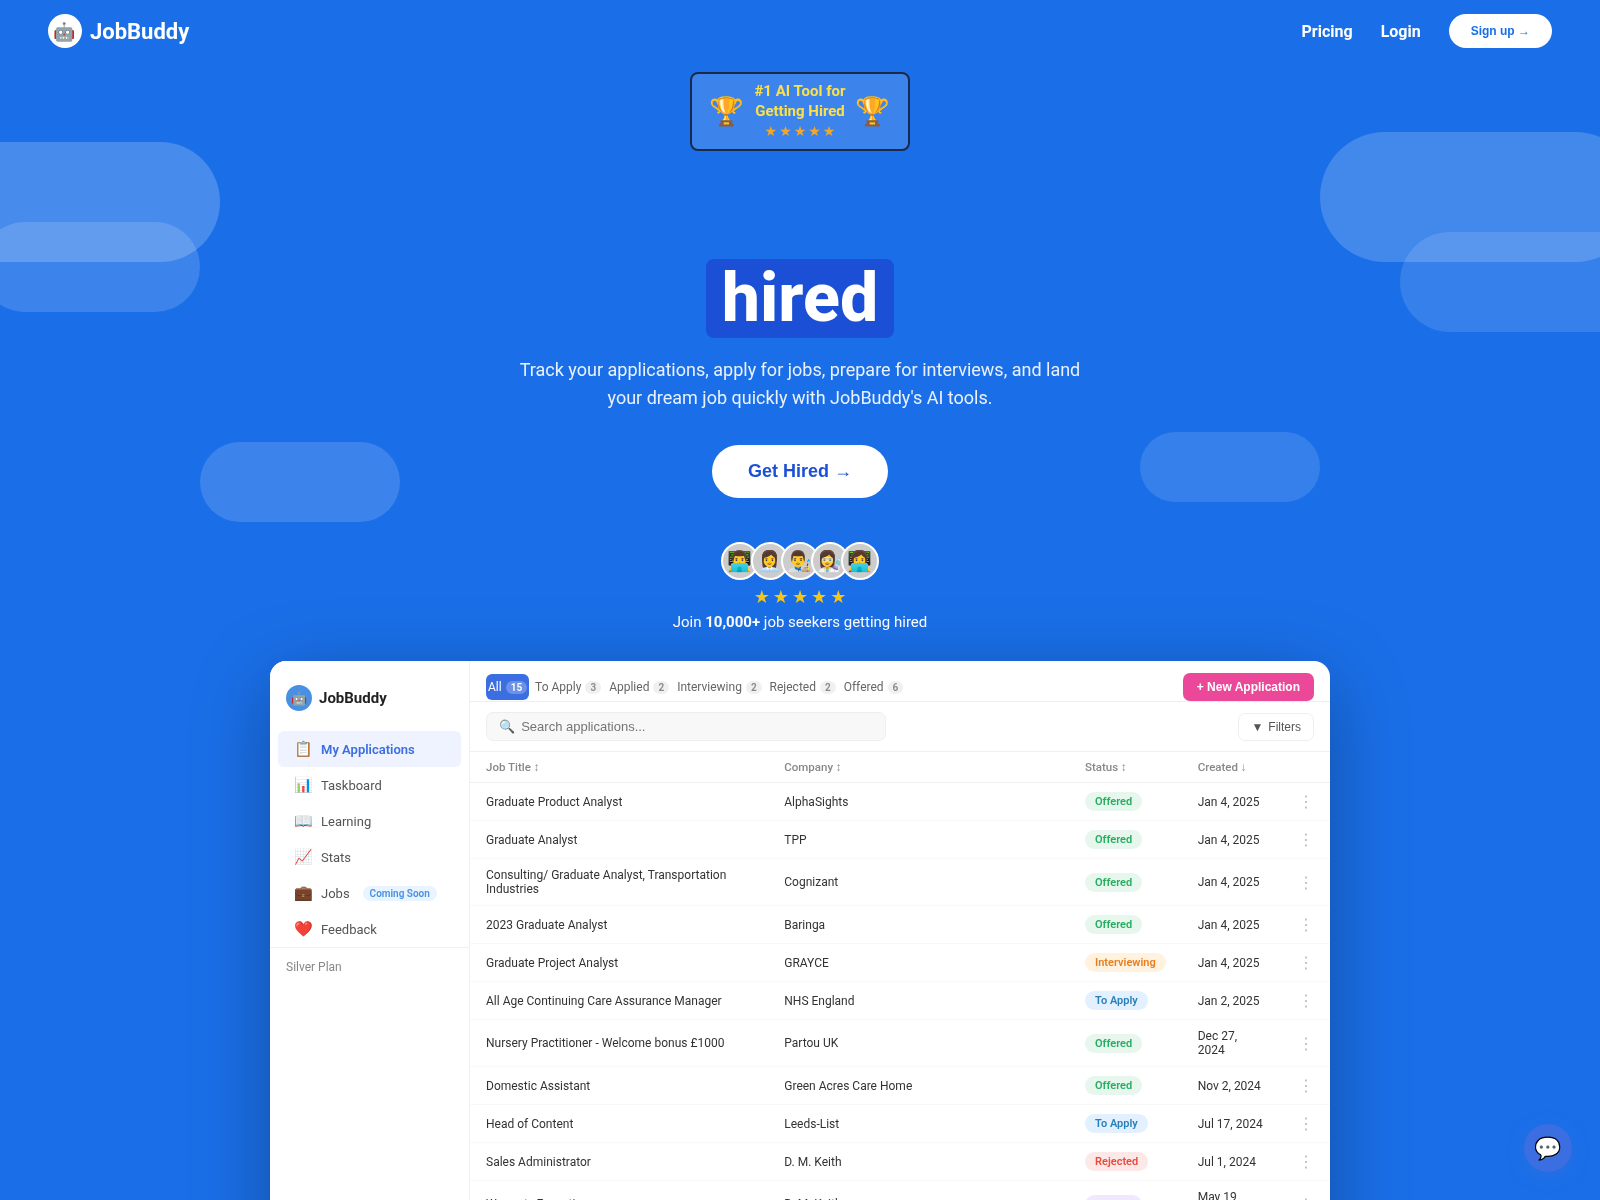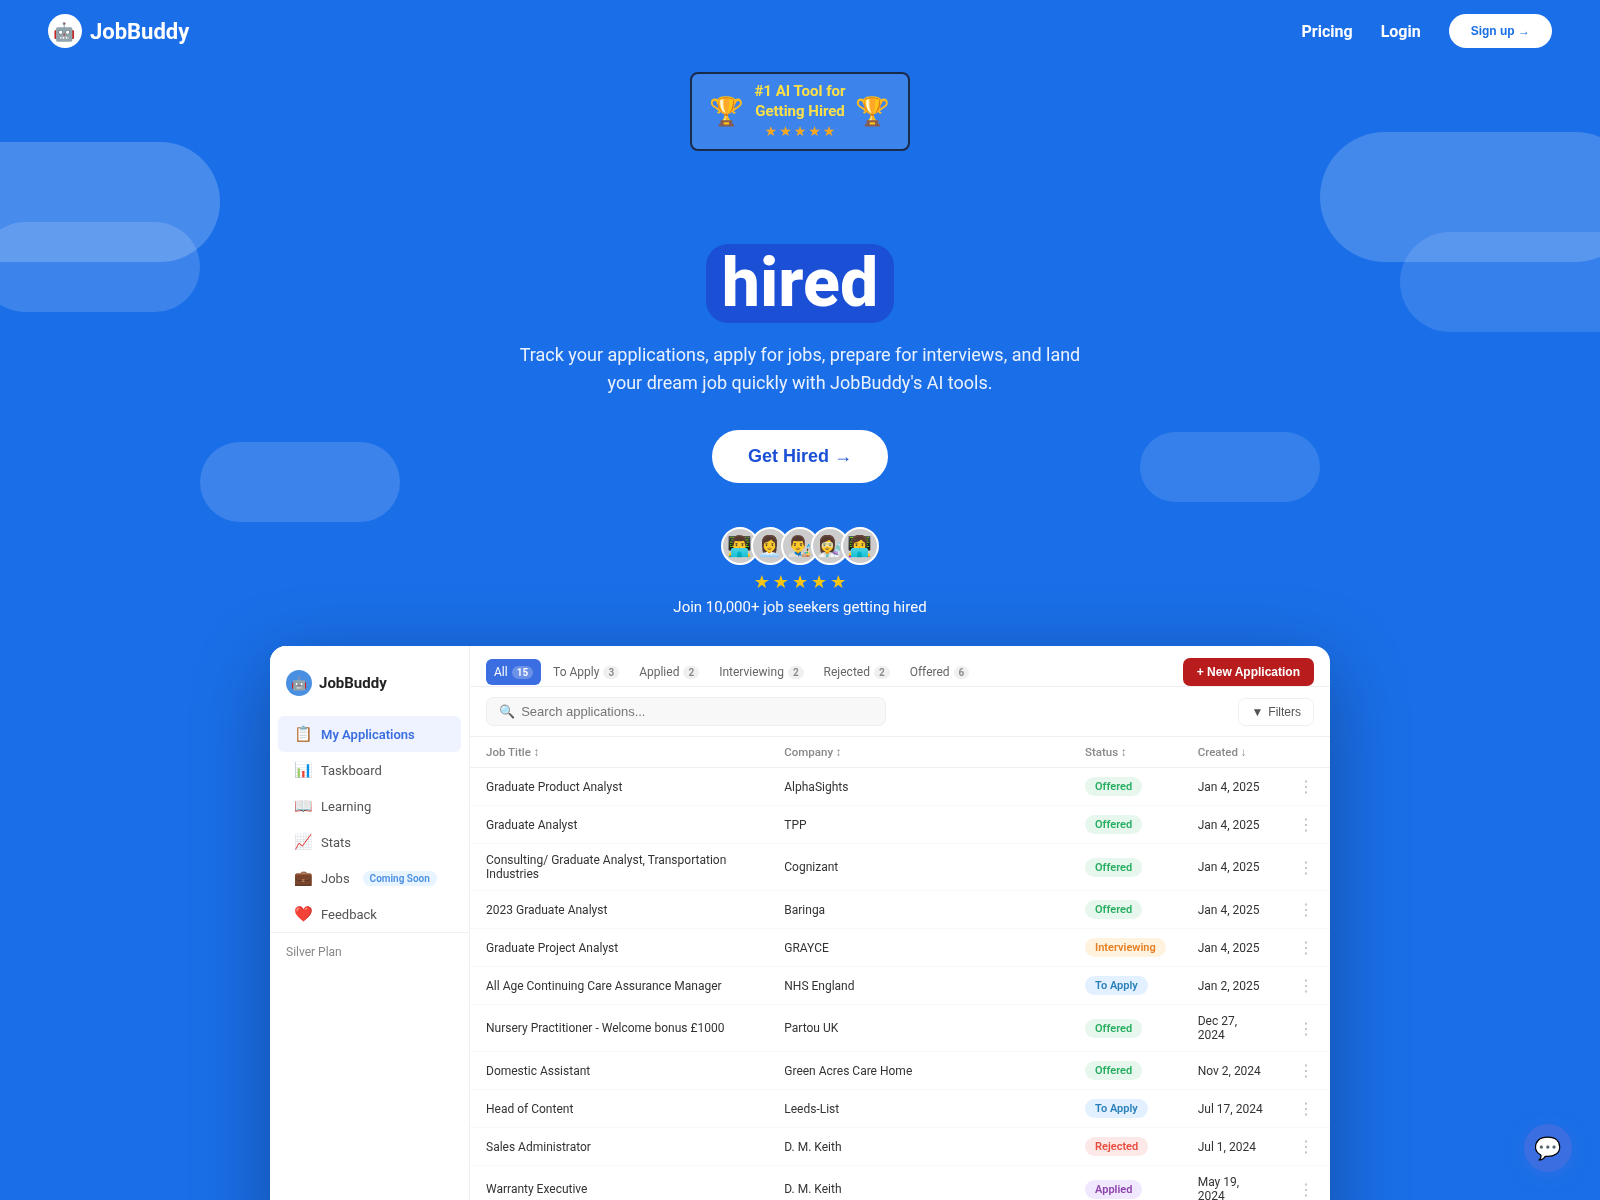--- a/index.html
+++ b/index.html
@@ -17,37 +17,37 @@
     .nav-signup { background: white; color: #1a6fe8; border: none; padding: 10px 22px; border-radius: 24px; font-size: 12px; font-weight: 600; cursor: pointer; display: flex; align-items: center; gap: 6px; }
 
     
     .hero { text-align: center; padding: 20px 20px 0; position: relative; }
     .stars-badge { display: flex; gap: 2px; justify-content: center; margin: 2px 0; }
     .star { color: #f5a623; font-size: 14px; }
     .badge-wrap { display: inline-block; border: 2px solid #1a2a4a; border-radius: 8px; padding: 8px 18px; background: rgba(255,255,255,0.15); }
     .badge-text { color: #fde047; font-weight: 700; font-size: 15px; line-height: 1.3; }
 
     h1 { color: white; font-size: 68px; font-weight: 800; line-height: 1.1; margin-bottom: 10px; }
-    .highlight { background: #1a4fd6; border-radius: 22px; padding: 2px 16px; display: inline-block; }
+    .highlight { background: #1a4fd6; border-radius: 8px; padding: 2px 16px; display: inline-block; margin-top: 15px; }
     .subtitle { color: rgba(255,255,255,0.9); font-size: 18px; max-width: 580px; margin: 18px auto 32px; line-height: 1.6; }
 
     .cta-btn {
       background: white; color: #1a4fd6; border: none; padding: 16px 36px;
       border-radius: 40px; font-size: 18px; font-weight: 700; cursor: pointer;
       display: inline-flex; align-items: center; gap: 8px; margin-bottom: 44px;
     }
 
     .social-proof { display: flex; flex-direction: column; align-items: center; gap: 6px; margin-bottom: 30px; }
     .avatars { display: flex; }
     .avatar { width: 38px; height: 38px; border-radius: 50%; border: 2px solid white; overflow: hidden; margin-left: -8px; background: #ccc; display: flex; align-items: center; justify-content: center; font-size: 20px; }
     .avatar:first-child { margin-left: 0; }
     .rating-stars { display: flex; gap: 3px; }
     .rating-star { color: #f5c518; font-size: 18px; }
     .join-text { color: white; font-size: 15px; }
-    .join-bold { font-weight: 400; }
+    .join-bold { font-weight: 700; }
 
     
     .dashboard-wrap { position: relative; z-index: 5; margin: 0 auto; max-width: 1100px; padding: 0 20px; }
     .dashboard-frame {
       background: white; border-radius: 16px 16px 0 0;
       box-shadow: 0 20px 80px rgba(0,0,0,0.3);
       overflow: hidden; min-height: 400px;
       display: flex;
     }
 
@@ -70,31 +70,31 @@
     
     .main-content { flex: 1; display: flex; flex-direction: column; overflow: hidden; }
 
     
     .tabs-row {
       display: flex; align-items: center; padding: 12px 16px 0;
       border-bottom: 1px solid #eee; gap: 6px; justify-content: space-between;
     }
     .tabs-left { display: flex; gap: 4px; align-items: center; }
     .tab-item {
-      padding: 6px 8px; font-size: 12px; color: #666; cursor: pointer; border-radius: 6px;
+      padding: 6px 2px; font-size: 12px; color: #666; cursor: pointer; border-radius: 6px;
       display: flex; align-items: center; gap: 4px;
     }
     .tab-item.active { background: #3b6ee0; color: white; border-radius: 6px; }
     .tab-count {
       background: rgba(255,255,255,0.25); color: inherit; font-size: 10px;
       padding: 1px 5px; border-radius: 8px; font-weight: 600;
     }
     .tab-item:not(.active) .tab-count { background: #f0f0f0; color: #888; }
     .new-app-btn {
-      background: #b91c1c; color: white; border: none; padding: 7px 14px;
+      background: #ec4899; color: white; border: none; padding: 7px 14px;
       border-radius: 7px; font-size: 12px; font-weight: 600; cursor: pointer;
       white-space: nowrap;
     }
 
     
     .search-row {
       display: flex; align-items: center; justify-content: space-between;
       padding: 10px 16px; border-bottom: 1px solid #f0f0f0;
     }
     .search-box {

